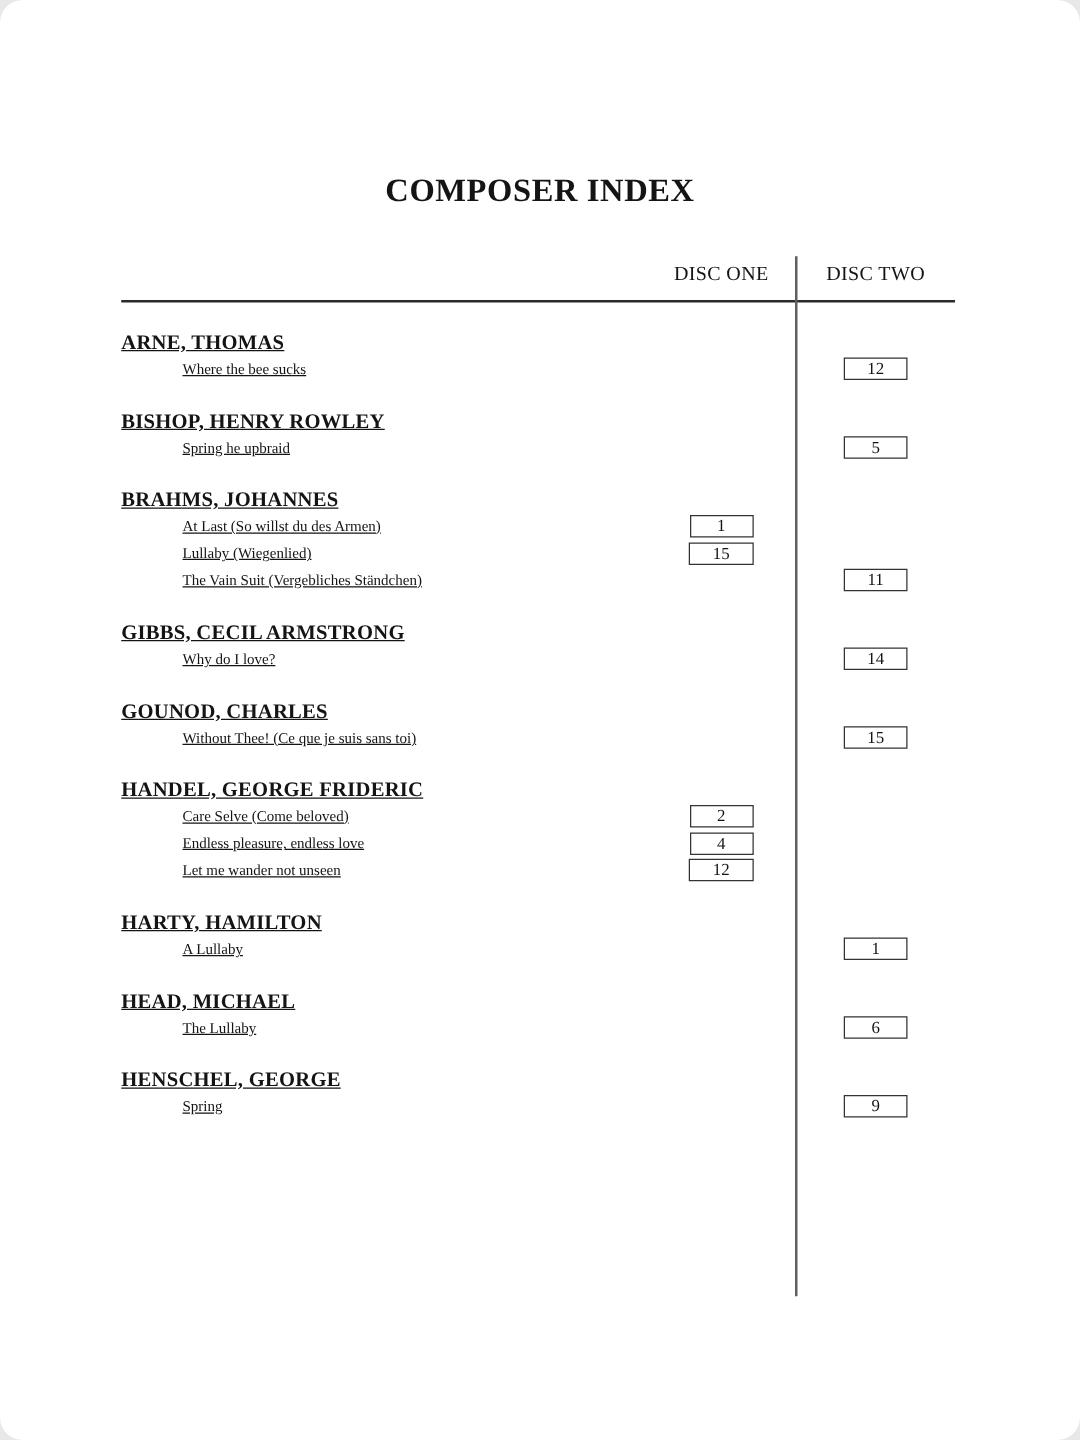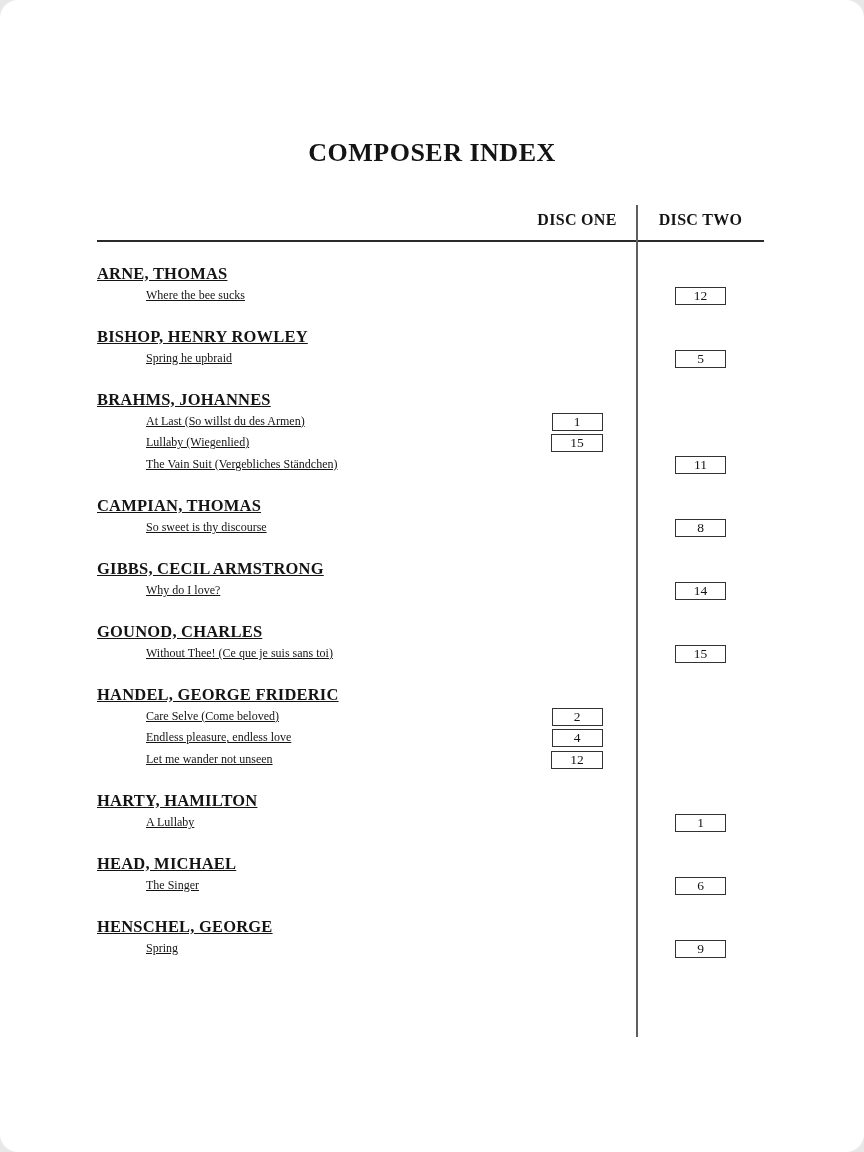--- a/index.html
+++ b/index.html
@@ -19,21 +19,21 @@
     text-align:center;
     font-size:26px;
     font-weight:bold;
     letter-spacing:0.5px;
     margin:0;
   }
   .colheaders{
     position:absolute;
     left:97px;top:211px;width:667px;
     display:flex;
-    font-weight:bold;
+    font-weight:normal;
     font-size:16px;
     letter-spacing:0.3px;
   }
   .colheaders .spacer{flex:1;}
   .cell-d1{width:120px;text-align:center;}
   .cell-d2{width:127px;text-align:center;}
   .hrule{
     position:absolute;
     left:97px;top:240px;width:667px;height:2px;
     background:#2a2a2a;
@@ -120,28 +120,20 @@
           <div class="cell-d1"><span class="track-box">15</span></div>
           <div class="cell-d2"></div>
         </div>
         <div class="row">
           <div class="song">The Vain Suit (Vergebliches Ständchen)</div>
           <div class="cell-d1"></div>
           <div class="cell-d2"><span class="track-box">11</span></div>
         </div>
       </div>
       <div class="group">
-        <div class="composer">CAMPIAN, THOMAS</div>
-        <div class="row">
-          <div class="song">So sweet is thy discourse</div>
-          <div class="cell-d1"></div>
-          <div class="cell-d2"><span class="track-box">8</span></div>
-        </div>
-      </div>
-      <div class="group">
         <div class="composer">GIBBS, CECIL ARMSTRONG</div>
         <div class="row">
           <div class="song">Why do I love?</div>
           <div class="cell-d1"></div>
           <div class="cell-d2"><span class="track-box">14</span></div>
         </div>
       </div>
       <div class="group">
         <div class="composer">GOUNOD, CHARLES</div>
         <div class="row">
@@ -172,21 +164,21 @@
         <div class="composer">HARTY, HAMILTON</div>
         <div class="row">
           <div class="song">A Lullaby</div>
           <div class="cell-d1"></div>
           <div class="cell-d2"><span class="track-box">1</span></div>
         </div>
       </div>
       <div class="group">
         <div class="composer">HEAD, MICHAEL</div>
         <div class="row">
-          <div class="song">The Singer</div>
+          <div class="song">The Lullaby</div>
           <div class="cell-d1"></div>
           <div class="cell-d2"><span class="track-box">6</span></div>
         </div>
       </div>
       <div class="group">
         <div class="composer">HENSCHEL, GEORGE</div>
         <div class="row">
           <div class="song">Spring</div>
           <div class="cell-d1"></div>
           <div class="cell-d2"><span class="track-box">9</span></div>

